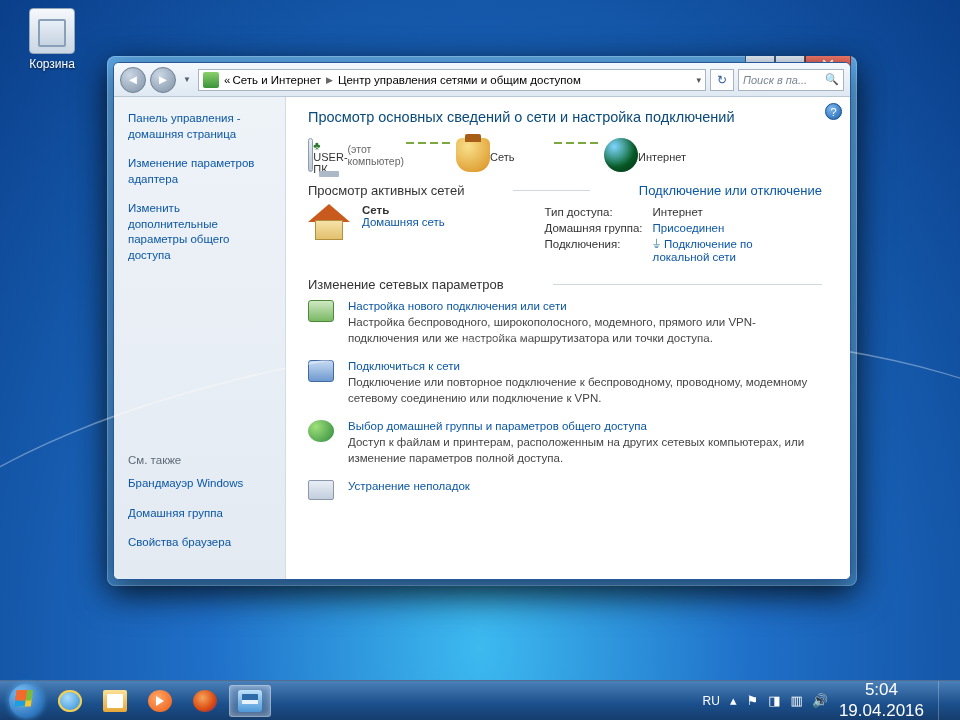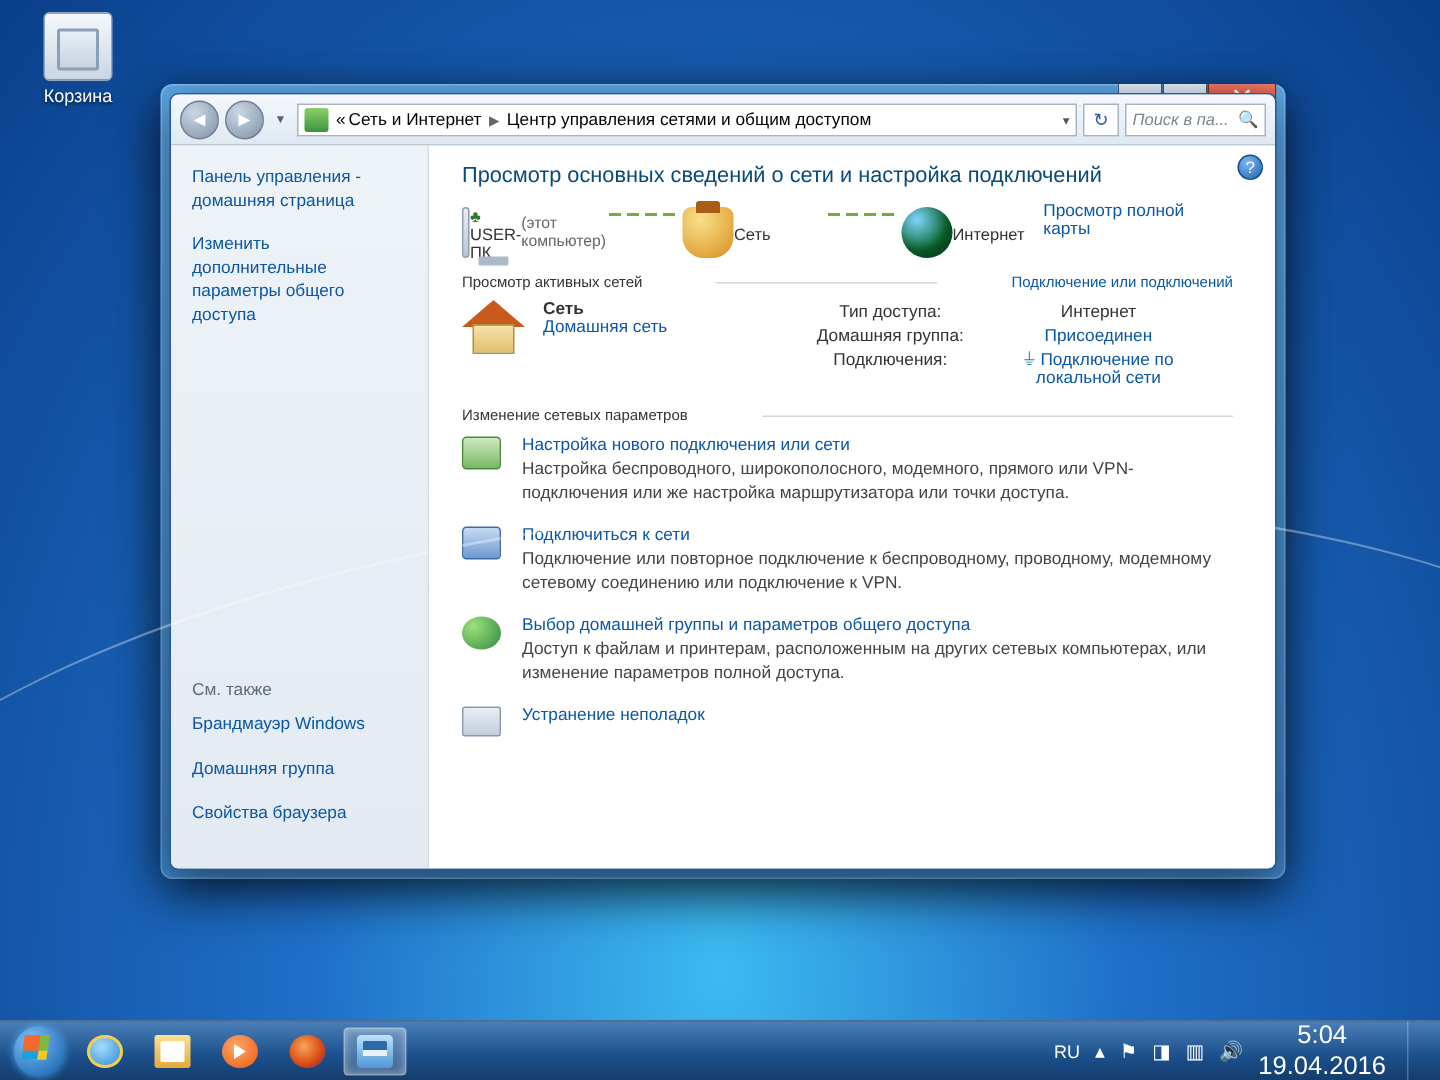--- a/index.html
+++ b/index.html
@@ -26,21 +26,21 @@
 .tbc.close svg{width:12px;height:12px;}
 
 .nav-row { height:34px; background:linear-gradient(#f4f8fc,#dfe9f3); border-bottom:1px solid #b9c6d4; display:flex; align-items:center; padding:0 6px; gap:4px;}
 .nav-circle { width:26px; height:26px; border-radius:50%; background:radial-gradient(circle at 35% 30%, #cbd7e4, #7f92a7); border:1px solid #6e7e90; display:flex; align-items:center; justify-content:center; color:#fff; font-size:13px;}
 .nav-dd { width:14px; height:26px; display:flex; align-items:center; justify-content:center; color:#52606f; font-size:8px;}
 .breadcrumb { flex:1; height:22px; background:#fff; border:1px solid #a8b4c1; display:flex; align-items:center; padding:0 4px; font-size:11.5px; gap:2px;}
 .breadcrumb .bi{width:16px;height:16px;background:linear-gradient(#8bd06b,#3a943a);border-radius:2px;margin-right:3px;}
 .breadcrumb .sep{color:#666;margin:0 3px;font-size:9px;}
 .breadcrumb .dd{margin-left:auto;color:#555;font-size:9px;}
 .refresh-btn{width:24px;height:22px;border:1px solid #a8b4c1;background:#fff;display:flex;align-items:center;justify-content:center;color:#2a5aa0;font-size:12px;}
-.search-box{width:94px;height:22px;border:1px solid #a8b4c1;background:#fff;display:flex;align-items:center;padding:0 4px;font-size:11px;color:#7a8693;font-style:italic;}
+.search-box{width:106px;height:22px;border:1px solid #a8b4c1;background:#fff;display:flex;align-items:center;padding:0 4px;font-size:11px;color:#7a8693;font-style:italic;}
 .search-box .si{margin-left:auto;font-style:normal;color:#1e5aa8;}
 
 .body { flex:1; display:flex; overflow:hidden; }
 .sidebar { width:172px; background:linear-gradient(#eef3f8,#e3eaf2); border-right:1px solid #d3dbe4; padding:14px 14px; font-size:11.5px; display:flex; flex-direction:column;}
 .sidebar a { color:#0b57a5; text-decoration:none; display:block; line-height:1.35; margin-bottom:14px; cursor:pointer;}
 .sidebar .spacer{flex:1;}
 .sidebar .seealso-head{color:#5e6a77;margin-bottom:10px;}
 
 .main { flex:1; background:#fff; padding:12px 28px 10px 22px; font-size:11.5px; color:#333; overflow:hidden; position:relative;}
 .help-icon{position:absolute;top:6px;right:8px;width:17px;height:17px;border-radius:50%;background:radial-gradient(circle at 35% 30%,#7db9ef,#1e63b0);color:#fff;font-size:11px;display:flex;align-items:center;justify-content:center;border:1px solid #0e4a8c;}
@@ -59,25 +59,25 @@
 .ico-net::before{content:"";position:absolute;top:-4px;left:9px;width:16px;height:8px;background:#a85d17;border-radius:2px 2px 0 0;}
 .ico-globe{width:34px;height:34px;border-radius:50%;background:radial-gradient(circle at 30% 25%,#7fd4ff,#0a6a2e 60%,#075a24);box-shadow:inset -4px -5px 8px rgba(0,0,0,.3);}
 .ico-house{width:42px;height:36px;position:relative;}
 .ico-house .roof{position:absolute;top:0;left:0;border-left:21px solid transparent;border-right:21px solid transparent;border-bottom:18px solid #c85a1e;}
 .ico-house .wall{position:absolute;top:16px;left:7px;width:28px;height:20px;background:linear-gradient(#f6e2a9,#e2c06d);border:1px solid #b18f3e;}
 .ico-setup{width:26px;height:22px;background:linear-gradient(#cfe8c3,#7ab864);border:1px solid #4c8a3a;border-radius:3px;}
 .ico-conn{width:26px;height:22px;background:linear-gradient(#c6daf2,#6f99cf);border:1px solid #3f6aa3;border-radius:3px;}
 .ico-hg{width:26px;height:22px;border-radius:50%;background:radial-gradient(circle at 30% 30%,#9fe07a,#2e8a3e);}
 .ico-trb{width:26px;height:20px;background:linear-gradient(#e8eef6,#c3cedd);border:1px solid #8b98a9;border-radius:2px;}
 
-.sect-head{display:flex;align-items:center;margin:8px 0 6px;font-size:10px;color:#333;gap:41px;}
+.sect-head{display:flex;align-items:center;margin:8px 0 6px;font-size:13px;color:#333;gap:41px;}
 .sect-head .line{flex:1;height:1px;background:#d1d8e0;margin-left:8px;}
 .active-row{display:flex;gap:18px;margin:6px 0 12px;}
 .active-row .col2 table{font-size:11.5px;border-spacing:0;}
-.active-row .col2 td{padding:2px 10px 2px 0;vertical-align:top;text-align:center;}
+.active-row .col2 td{padding:2px 10px 2px 0;vertical-align:top;}
 .active-row .col2 td.k{color:#333;white-space:nowrap;}
 
 .tasks .task{display:flex;gap:14px;margin:8px 0 14px;align-items:flex-start;}
 .tasks .task .txt{flex:1;}
 .tasks .task .txt .desc{color:#444;margin-top:3px;line-height:1.35;}
 
 
 .taskbar{position:absolute;left:0;right:0;bottom:0;height:40px;background:linear-gradient(#4a7fb8,#1b4f8b 60%,#153d6e);border-top:1px solid rgba(255,255,255,.25);display:flex;align-items:center;padding:0 6px;gap:3px;}
 .start{width:40px;height:40px;display:flex;align-items:center;justify-content:center;}
 .start .orb{width:34px;height:34px;border-radius:50%;background:radial-gradient(circle at 35% 30%, #7fbff6, #0d5aa8);box-shadow:0 0 6px rgba(80,180,255,.8);position:relative;overflow:hidden;}
@@ -146,20 +146,21 @@
     <div class="refresh-btn">↻</div>
     <div class="search-box">
       <span>Поиск в па...</span>
       <span class="si">🔍</span>
     </div>
   </div>
 
   <div class="body">
     <div class="sidebar">
       <a>Панель управления - домашняя страница</a>
+      <a>Изменение параметров адаптера</a>
       <a>Изменить дополнительные параметры общего доступа</a>
       <div class="spacer"></div>
       <div class="seealso-head">См. также</div>
       <a>Брандмауэр Windows</a>
       <a>Домашняя группа</a>
       <a>Свойства браузера</a>
     </div>
 
     <div class="main">
       <div class="help-icon">?</div>
@@ -174,27 +175,26 @@
         <div class="map-conn"></div>
         <div class="map-node">
           <div class="ico-net"></div>
           <div class="lbl">Сеть</div>
         </div>
         <div class="map-conn"></div>
         <div class="map-node">
           <div class="ico-globe"></div>
           <div class="lbl">Интернет</div>
         </div>
-        <a class="link map-link">Просмотр полной карты</a>
       </div>
 
       <div class="sect-head">
         <span>Просмотр активных сетей</span>
         <span class="line"></span>
-        <a class="link" style="margin-left:8px">Подключение или подключений</a>
+        <a class="link" style="margin-left:8px">Подключение или отключение</a>
       </div>
 
       <div class="active-row">
         <div style="display:flex;gap:12px;align-items:flex-start;width:240px">
           <div class="ico-house">
               <div class="roof"></div>
               <div class="wall"></div>
             </div>
           <div>
             <div style="font-weight:bold">Сеть</div>

